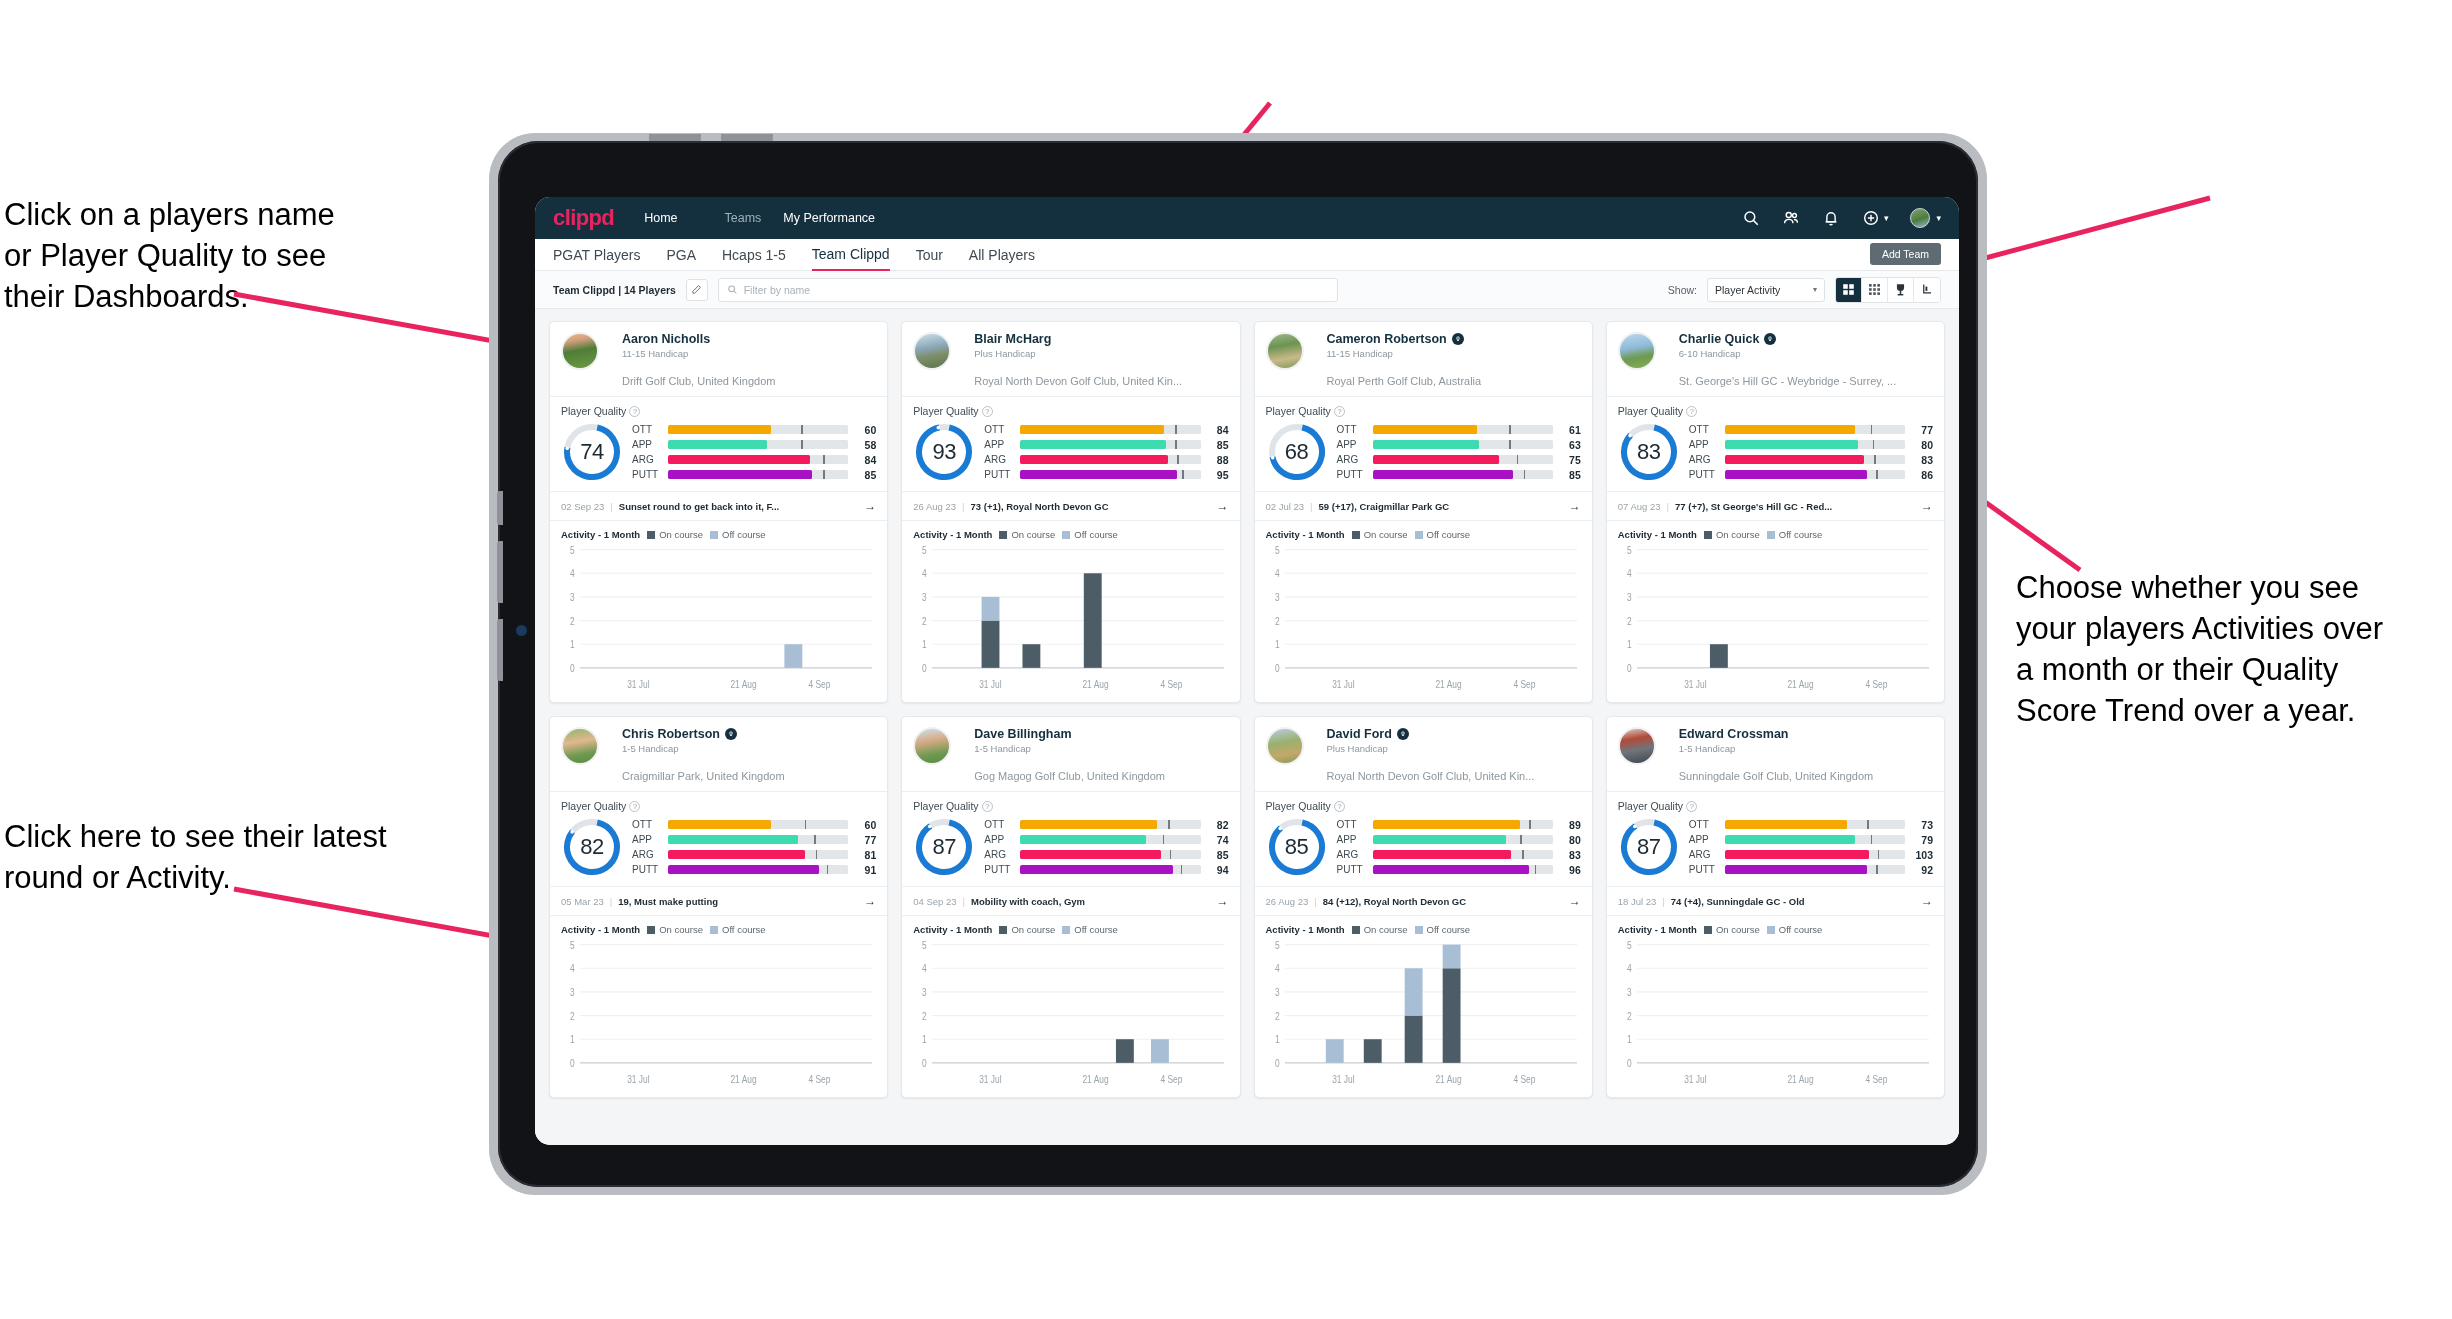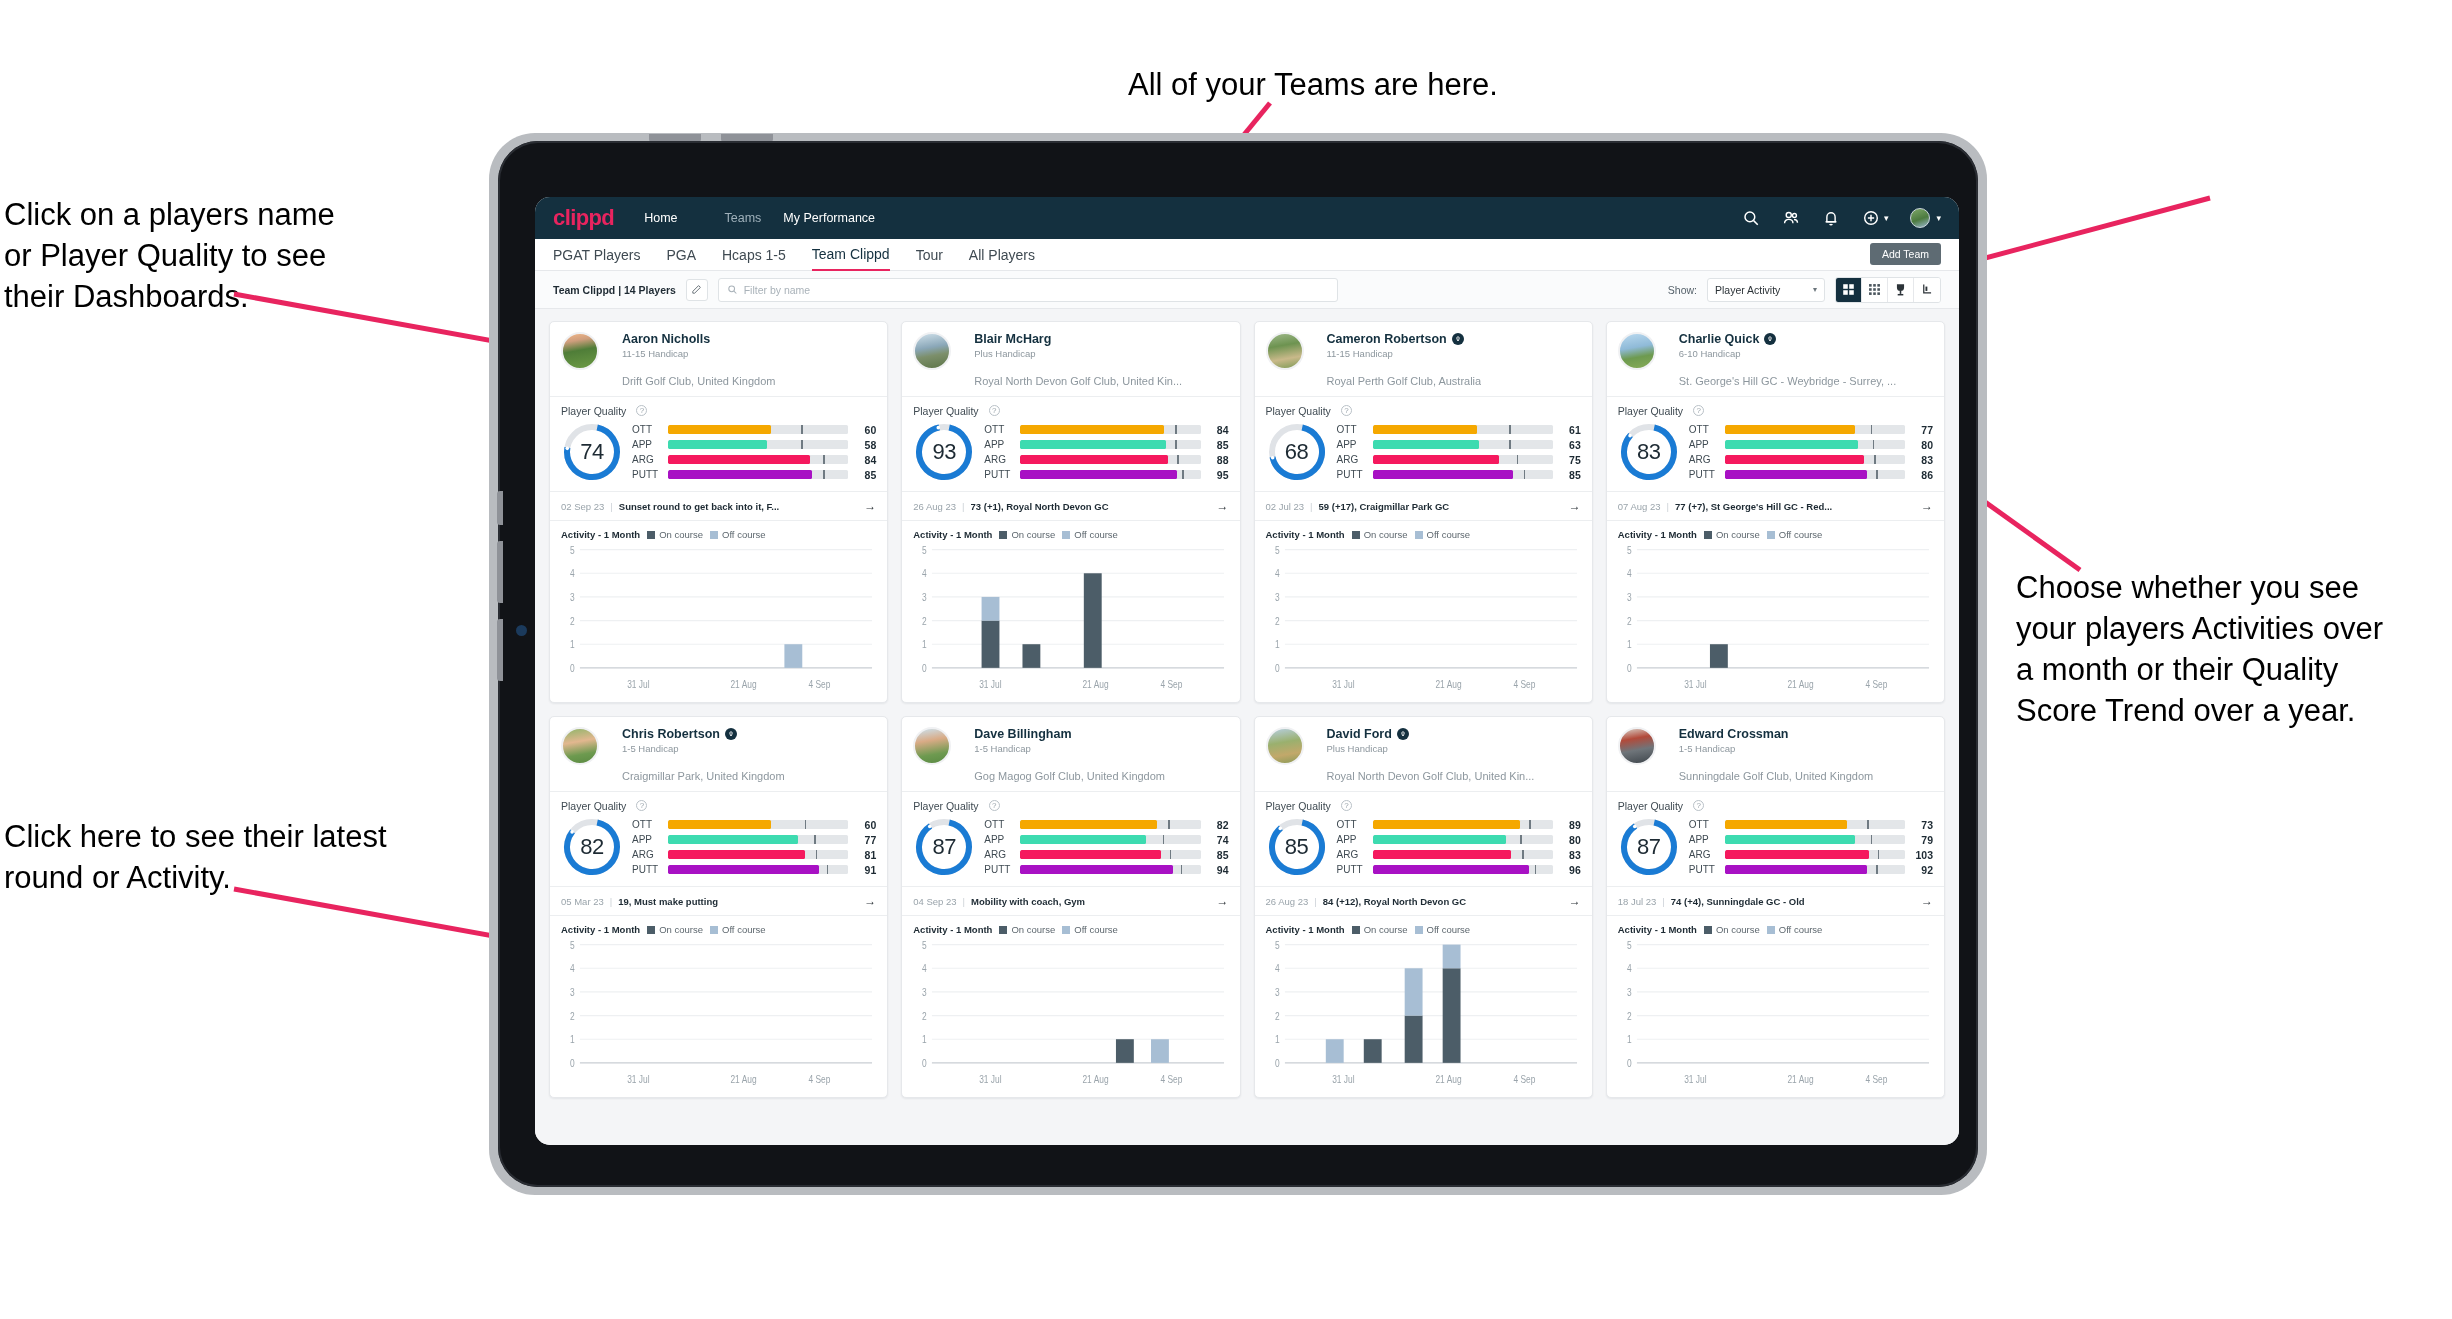--- a/index.html
+++ b/index.html
@@ -138,21 +138,21 @@
   .pname { font-size: 12.5px; font-weight: 700; color: #14303f; display:flex; align-items:center; gap:5px; }
   .vbadge {
     width: 12px; height: 12px; border-radius: 50%; background: #14303f;
     display: inline-flex; align-items: center; justify-content: center; flex: none;
   }
   .phcap { font-size: 9.5px; color: #8d979e; margin-top: 2px; }
   .pclub { font-size: 11px; color: #8d979e; margin-top: 16px;
     white-space: nowrap; overflow: hidden; text-overflow: ellipsis; max-width: 232px; }
 
   .sect-div { height: 1px; background: #eceef0; }
-  .pq-head { padding: 8px 11px 2px; display: flex; gap: 10px; }
+  .pq-head { padding: 8px 11px 2px; display: flex; align-items: center; gap: 3px; }
   .pq-title { font-size: 10.5px; color: #3f4a52; font-weight: 400; }
   .qmark {
     width: 11px; height: 11px; border-radius: 50%; border: 1px solid #b9c1c7;
     color: #9aa4ab; font-size: 8px; display: flex; align-items: center; justify-content: center;
   }
   .pq-body { display: flex; align-items: center; padding: 2px 11px 8px; gap: 9px; }
   .ring { position: relative; width: 62px; height: 62px; flex: none; }
   .ring svg { display: block; }
   .ring .val {
     position: absolute; inset: 0; display: flex; align-items: center; justify-content: center;
@@ -189,21 +189,20 @@
   .chart { padding: 0 11px 6px; flex: 1; }
   .chart svg { display: block; width: 100%; height: 100%; }
 
   .axlbl { font-size: 8px; fill: #9aa4ab; font-family: "Liberation Sans", sans-serif; }
 </style>
 </head>
 <body>
 
 <div id="stage">
 
-  <div class="anno" style="left:1128px; top:65px; width:430px;">All of your Teams are here.</div>
   <div class="anno" style="left:4px; top:195px; width:390px;">Click on a players name
 or Player Quality to see
 their Dashboards.</div>
   <div class="anno" style="left:2016px; top:568px; width:430px;">Choose whether you see
 your players Activities over
 a month or their Quality
 Score Trend over a year.</div>
   <div class="anno" style="left:4px; top:817px; width:440px;">Click here to see their latest
 round or Activity.</div>
 

